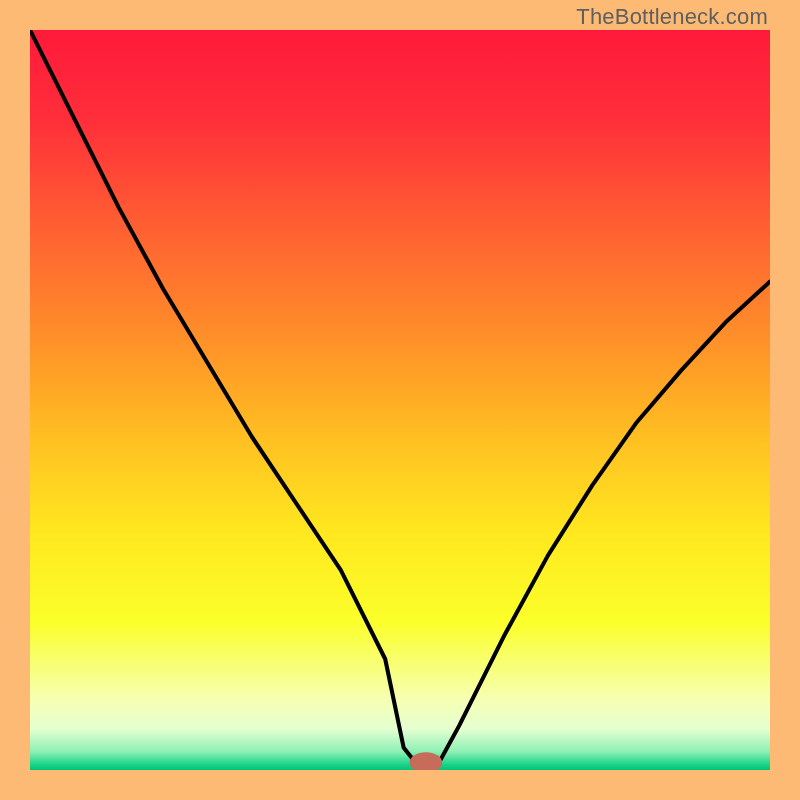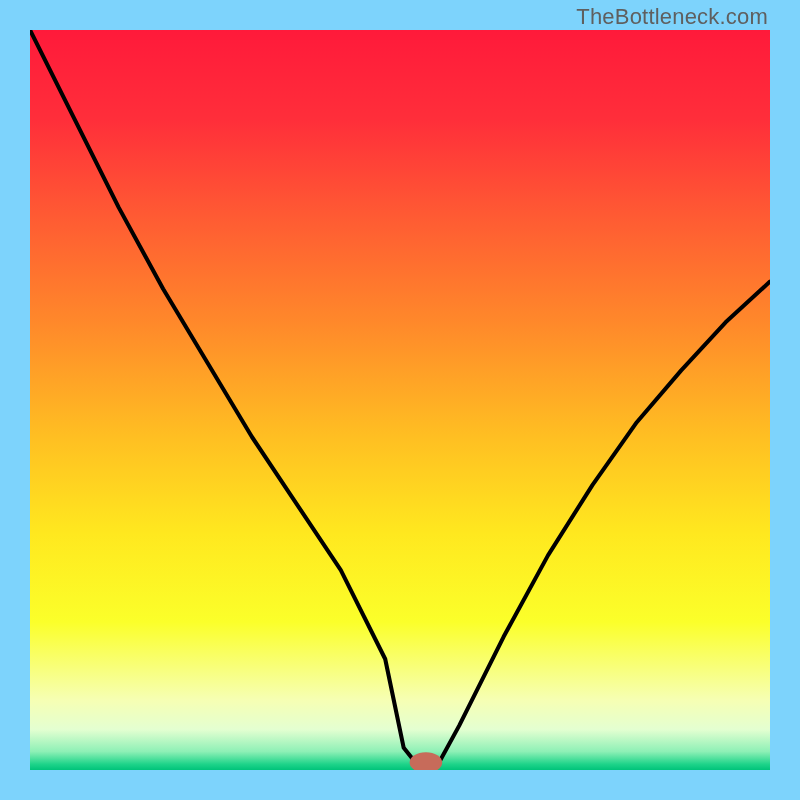--- a/index.html
+++ b/index.html
@@ -6,21 +6,21 @@
     margin: 0;
     padding: 0;
     width: 800px;
     height: 800px;
     background: #000000;
   }
   .chart-container {
     position: relative;
     width: 800px;
     height: 800px;
-    background: #7dd3fc;
+    background: #fdba74;
   }
   .plot-area {
     position: absolute;
     left: 30px;
     top: 30px;
     width: 740px;
     height: 740px;
   }
   .watermark {
     position: absolute;

